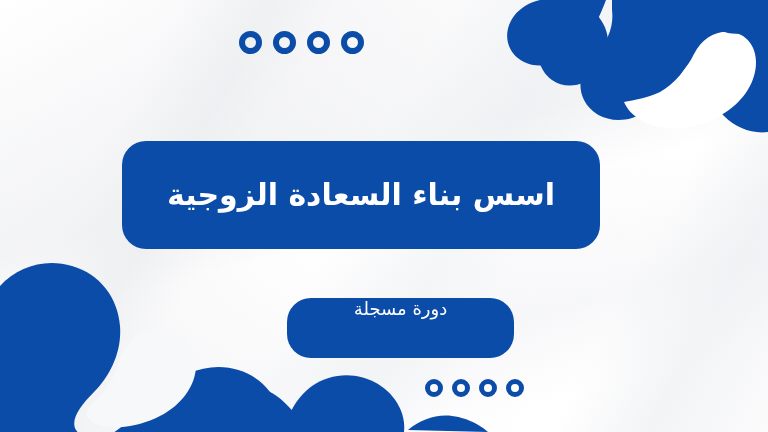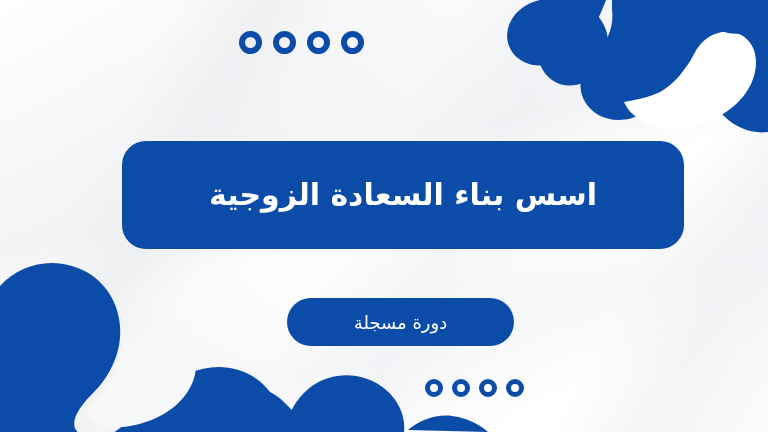--- a/index.html
+++ b/index.html
@@ -68,21 +68,21 @@
     border:6px solid #0b4ca8;
   }
   .dots-bottom .ring{
     width:18px;height:18px;
     border:5px solid #0b4ca8;
   }
   
   #title-card{
     position:absolute;
     left:122px;top:141px;
-    width:562px;height:108px;
+    width:478px;height:108px;
     background:#0b4ca8;
     border-radius:24px;
     display:flex;
     align-items:center;
     justify-content:center;
     z-index:4;
   }
   #title-text{
     color:#ffffff;
     font-size:30px;
@@ -90,25 +90,24 @@
     letter-spacing:0.5px;
     line-height:1.25;
     text-align:center;
     direction:rtl;
     white-space:nowrap;
   }
   
   #subtitle-pill{
     position:absolute;
     left:287px;top:298px;
-    width:227px;height:48px;
+    width:227px;height:60px;
     background:#0b4ca8;
     border-radius:24px;
     display:flex;
-    align-items:center;
     justify-content:center;
     z-index:4;
   }
   #subtitle-text{
     color:#ffffff;
     font-size:18px;
     font-weight:normal;
     letter-spacing:0.3px;
     text-align:center;
     direction:rtl;

